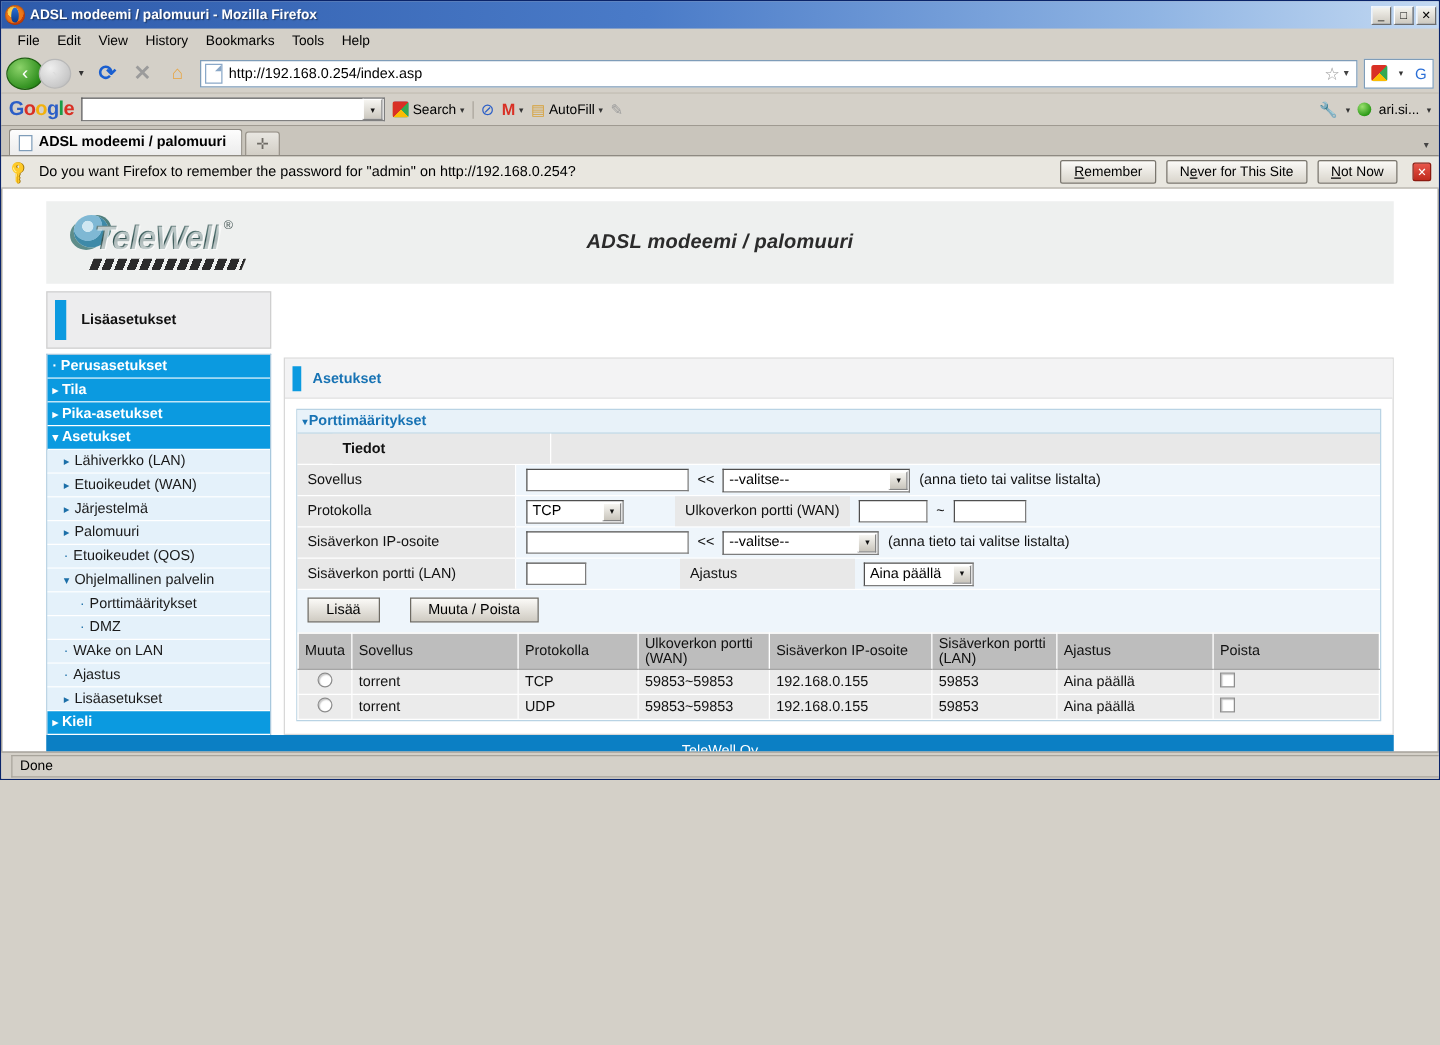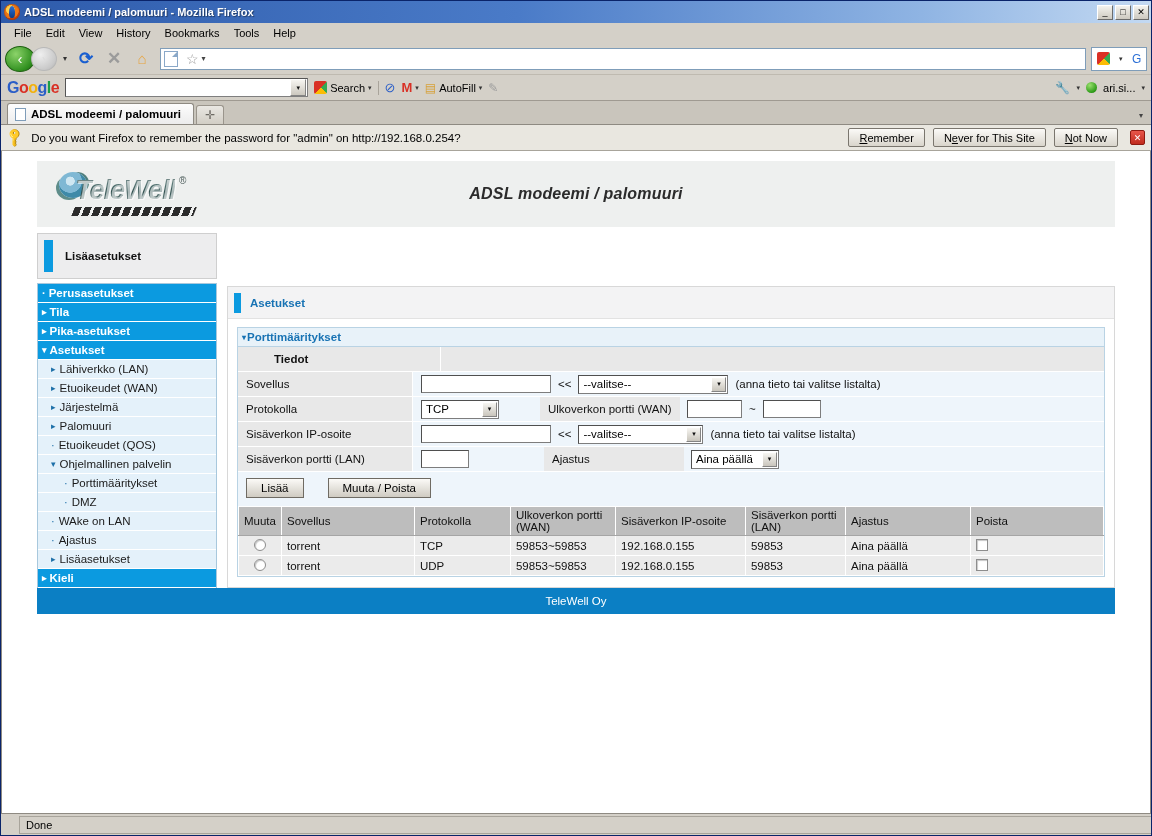--- a/index.html
+++ b/index.html
@@ -6,21 +6,21 @@
   html, body {
     margin: 0; padding: 0;
     width: 1152px; height: 836px;
     overflow: hidden;
     font-family: "Liberation Sans", sans-serif;
     background: #d4d0c8;
   }
 
   
   #window {
-    width: 1152px; height: 836px;
+    width: 1152px; height: 624px;
     background: #d4d0c8;
     border: 1px solid #0a246a;
     display: flex; flex-direction: column;
   }
 
   
   .titlebar {
     height: 22px;
     background: linear-gradient(to right, #2e5bab 0%, #4a7bc8 45%, #8fb4e3 80%, #c3d9f2 100%);
     display: flex; align-items: center;
@@ -382,21 +382,21 @@
   .pagefooter {
     height: 26px; background: #0b7fc4; color: #fff;
     display: flex; align-items: center; justify-content: center;
     font-size: 11.5px; margin: 0 0 8px 0;
   }
 
   
   .statusbar {
     height: 22px; background: #d4d0c8;
     border-top: 1px solid #8e8a82;
-    display: flex; align-items: center; padding-left: 18px;
+    display: flex; align-items: center; padding-left: 8px;
     font-size: 11px; color: #000; flex: 0 0 auto;
   }
   .status-inner {
     flex: 1 1 auto; height: 18px;
     border: 1px solid #a8a49b; border-right: none;
     display: flex; align-items: center; padding-left: 6px;
     background: #d4d0c8;
   }
 </style>
 </head>
@@ -426,20 +426,21 @@
 
   <div class="navbar">
     <div class="nav-back">‹</div>
     <div class="nav-fwd">›</div>
     <div class="nav-drop">▾</div>
     <div class="nav-icon nav-reload">⟳</div>
     <div class="nav-icon nav-stop">✕</div>
     <div class="nav-icon nav-home">⌂</div>
     <div class="urlbar">
       <div class="url-doc"></div>
+      <div class="url-text">http://192.168.0.254/index.asp</div>
       <div class="url-star">☆</div>
       <div class="url-caret">▾</div>
     </div>
     <div class="searchbox">
       <div class="g-logo-sm"></div>
       <div class="search-caret">▾</div>
       <div class="mag">G</div>
     </div>
   </div>
 

